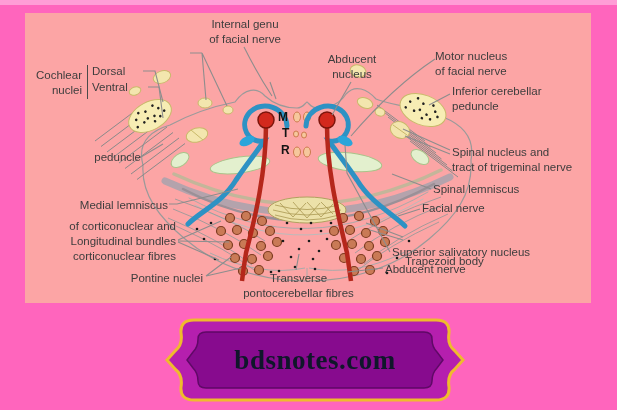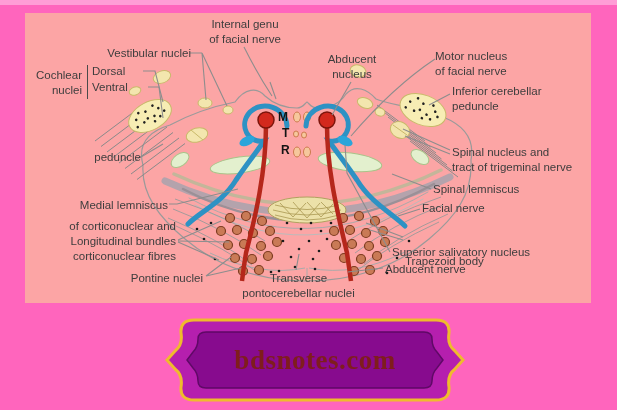--- a/index.html
+++ b/index.html
@@ -33,21 +33,21 @@
   #l-abducent-nerve{left:360px;top:249px;}
   #l-pontine{left:70px;top:258px;width:108px;}
   #l-transverse{left:196px;top:258px;width:155px;}
   #mtr-m{left:253px;top:97px;}
   #mtr-t{left:257px;top:113px;}
   #mtr-r{left:256px;top:130px;}
   .badge{position:absolute;left:160px;top:314px;width:310px;height:92px;}
   .badge svg{position:absolute;left:0;top:0;}
   .badge-text{position:absolute;left:0;top:0;width:310px;height:92px;display:flex;
       align-items:center;justify-content:center;font-family:"Liberation Serif",serif;
-      font-weight:700;font-size:27px;color:#7f1d1d;letter-spacing:0.5px;}
+      font-weight:700;font-size:27px;color:#0f172a;letter-spacing:0.5px;}
 </style>
 </head>
 <body>
 
 <div class="top-strip"></div>
 
 <div class="panel">
 
   <svg width="566" height="290" viewBox="0 0 566 290">
 
@@ -276,23 +276,20 @@
       <path d="M358,255 L323,259"></path>
       <path d="M181,263 L206,244 M181,263 L216,255"></path>
       <path d="M271,257 L274,241"></path>
     </g>
   </svg>
 
   <div class="lbl ctr" id="l-internal-genu">
     <span>Internal genu</span>
     <span>of facial nerve</span>
   </div>
-  <div class="lbl ra" id="l-vestibular">
-    <span>Vestibular nuclei</span>
-  </div>
   <div class="lbl ra" id="l-cochlear">
     <span>Cochlear</span>
     <span>nuclei</span>
   </div>
   <div class="divider"></div>
   <div class="lbl" id="l-dorsal">
     <span>Dorsal</span>
   </div>
   <div class="lbl" id="l-ventral">
     <span>Ventral</span>
@@ -337,21 +334,21 @@
     <span>Superior salivatory nucleus</span>
   </div>
   <div class="lbl ra" id="l-pontine">
     <span>Pontine nuclei</span>
   </div>
   <div class="lbl" id="l-abducent-nerve">
     <span>Abducent nerve</span>
   </div>
   <div class="lbl ctr" id="l-transverse">
     <span>Transverse</span>
-    <span>pontocerebellar nuclei</span>
+    <span>pontocerebellar fibres</span>
   </div>
 
   <span class="mtr" id="mtr-m">M</span>
   <span class="mtr" id="mtr-t">T</span>
   <span class="mtr" id="mtr-r">R</span>
 </div>
 
 <div class="badge">
   <svg width="310" height="92" viewBox="0 0 310 92">
     <path d="M34,6 L276,6 Q290,6 289,19 Q287,31 295,37 L303,46 L295,55 Q287,61 289,73 Q290,86 276,86 L34,86 Q20,86 21,73 Q23,61 15,55 L7,46 L15,37 Q23,31 21,19 Q20,6 34,6 Z" fill="#b51fae" stroke="#efbb2c" stroke-width="3"></path>

